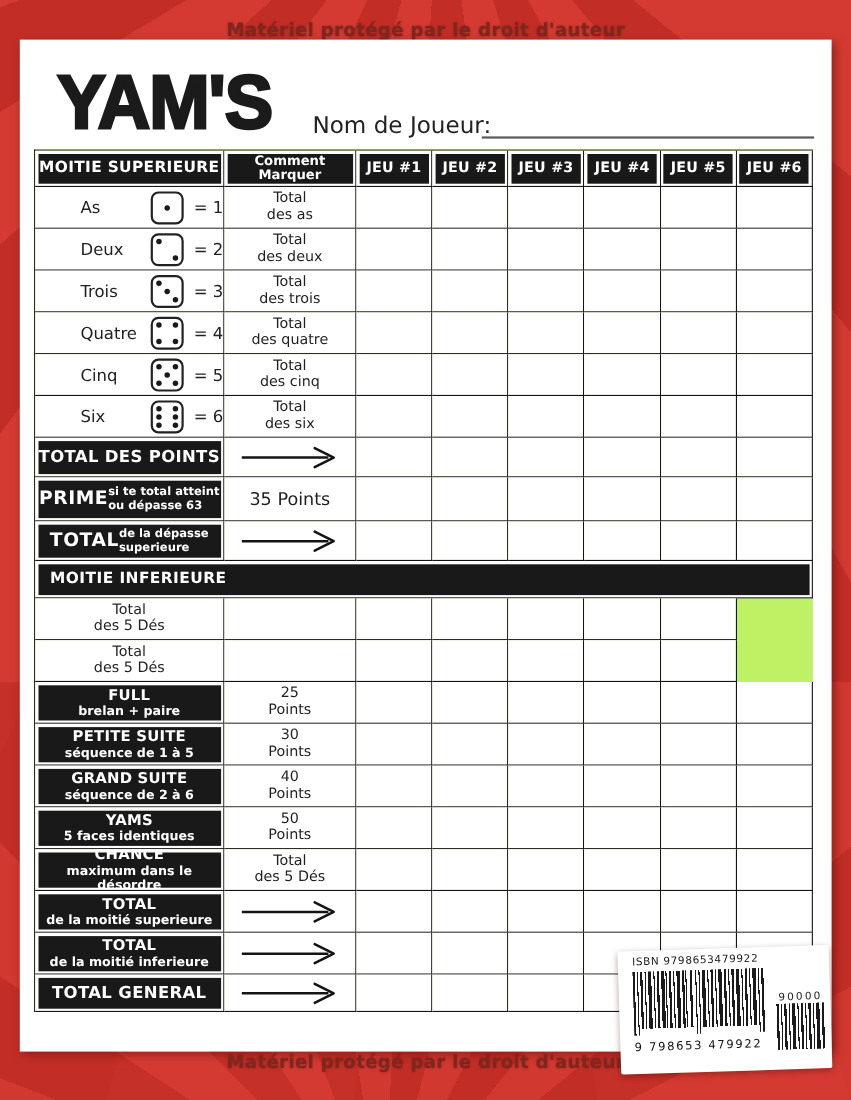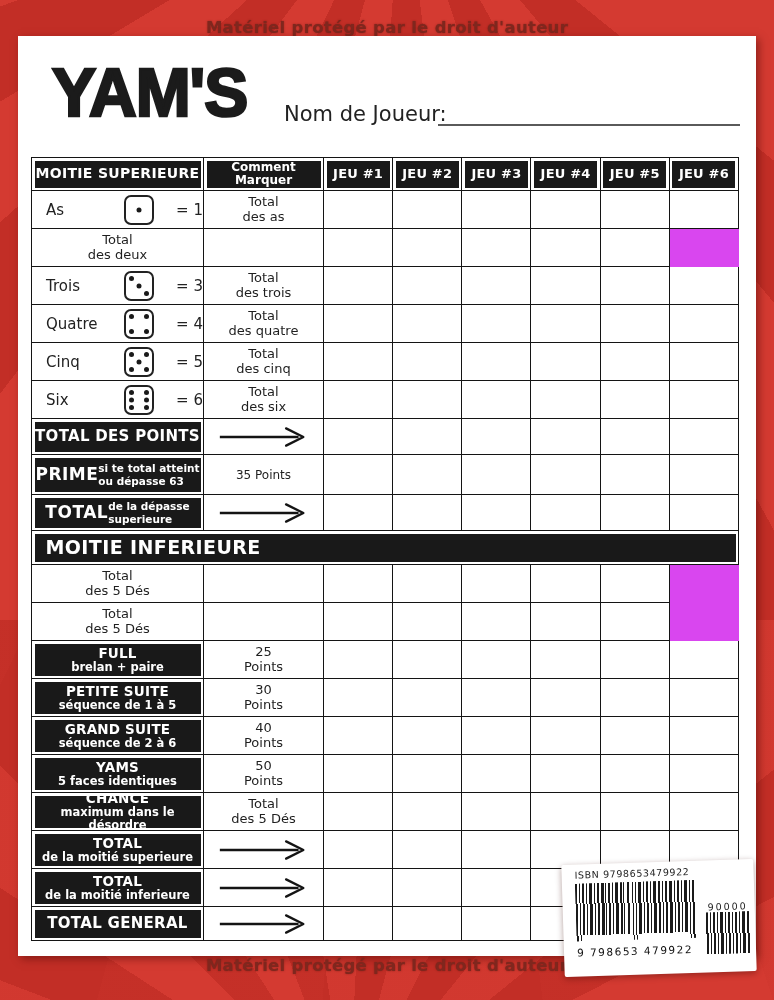--- a/index.html
+++ b/index.html
@@ -16,61 +16,61 @@
   .copyright.top{top:18px;}
   .copyright.bottom{top:956px;}
   .page{position:absolute;left:18px;top:36px;width:738px;height:920px;background:#fff;border-radius:0;
     box-shadow:3px 3px 8px rgba(80,10,5,.5);}
   
   .title{position:absolute;left:34px;top:18px;font-size:66px;font-weight:bold;color:#1b1b1b;
     letter-spacing:-1px;-webkit-text-stroke:2.6px #1b1b1b;font-family:"Liberation Sans",sans-serif;transform:scaleY(1.04);}
   .player{position:absolute;left:266px;top:66px;font-size:21px;color:#222;font-weight:500;}
   .player-line{position:absolute;left:420px;top:88px;width:302px;border-bottom:2px solid #5a5a5a;height:0;}
   
-  .score-table{position:absolute;left:13px;top:121px;width:707px;background:#d946ef;
+  .score-table{position:absolute;left:13px;top:100px;width:707px;background:#bef264;
     border-left:1.6px solid #141414;border-top:1.6px solid #141414;}
   .row{display:grid;grid-template-columns:172px 120px repeat(6,1fr);}
   .cell{border-right:1.6px solid #141414;border-bottom:1.6px solid #141414;position:relative;
     display:flex;align-items:center;justify-content:center;overflow:hidden;background:#fff;}
   .cell.pad{padding:2.5px;}
   .blk{background:var(--ink,#191919);color:#fff;width:100%;height:100%;display:flex;flex-direction:column;
     align-items:center;justify-content:center;text-align:center;line-height:1.1;}
   .blk.hleft{align-items:flex-start;justify-content:center;padding-left:11px;box-sizing:border-box;}
   .blk.rowflex{flex-direction:row;gap:0;}
   .h-header{height:33px;}
   .h-dice{height:38px;}
   .h-total{height:36px;}
   .h-prime{height:40px;}
   .h-bar{height:34px;}
   .h-low{height:38px;}
   .h-general{height:34px;}
   .hdr-left{font-size:14px;font-weight:bold;letter-spacing:.3px;}
   .hdr-comment{font-size:12px;font-weight:bold;}
   .hdr-game{font-size:13px;font-weight:bold;letter-spacing:.2px;}
   
-  .dice-cell{justify-content:space-between;padding-left:14px;box-sizing:border-box;gap:0;}
+  .dice-cell{justify-content:flex-end;padding-left:14px;box-sizing:border-box;gap:0;}
   .dice-label{width:64px;font-size:15px;color:#222;}
   .die{width:26px;height:26px;border:2.2px solid #222;border-radius:7px;position:relative;background:#fff;flex:0 0 auto;}
   .pip{position:absolute;width:5px;height:5px;border-radius:50%;background:#1a1a1a;}
   .pip.tl{top:3px;left:3px;}  .pip.tr{top:3px;right:3px;}
   .pip.bl{bottom:3px;left:3px;} .pip.br{bottom:3px;right:3px;}
   .pip.c{top:50%;left:50%;transform:translate(-50%,-50%);}
   .pip.ml{top:50%;left:3px;transform:translateY(-50%);}
   .pip.mr{top:50%;right:3px;transform:translateY(-50%);}
   .equals{margin-left:9px;font-size:15px;color:#222;}
   .comment-txt{font-size:13px;line-height:1.08;color:#1f1f1f;text-align:center;}
-  .points-txt{font-size:12px;color:#1f1f1f;}
+  .points-txt{font-size:16px;color:#1f1f1f;}
   .arrow-icon{width:96px;height:22px;}
   
   .tp-label{font-size:15px;font-weight:bold;letter-spacing:.3px;}
   .prime-label{font-size:17px;font-weight:bold;letter-spacing:.5px;}
   .prime-sub{font-size:10.5px;font-weight:bold;text-align:left;line-height:1.15;}
   .low1{font-size:13.5px;font-weight:bold;letter-spacing:.2px;}
   .low2{font-size:11.5px;font-weight:bold;}
-  .bar-title{font-size:19px;font-weight:bold;letter-spacing:.4px;}
+  .bar-title{font-size:14px;font-weight:bold;letter-spacing:.4px;}
   .span-all{grid-template-columns:1fr;}
   
   .sticker{position:absolute;left:563px;top:862px;width:192px;height:112px;background:#fff;
     transform:rotate(-1.8deg);box-shadow:0 2px 6px rgba(60,10,5,.4);border-radius:2px;
     padding:5px 0 0 13px;box-sizing:border-box;z-index:5;}
   .isbn-line{font-size:9.5px;color:#222;letter-spacing:.6px;}
   .bars-row{display:flex;align-items:flex-end;margin-top:3px;}
   .ean-digits{font-size:10.5px;color:#111;letter-spacing:1.5px;margin-top:1px;}
   .addon{margin-left:7px;display:flex;flex-direction:column;align-items:center;}
   .addon-num{font-size:9.5px;color:#222;letter-spacing:2px;}
@@ -133,20 +133,28 @@
             </div>
           </div>
       <div class="cell"></div>
           <div class="cell"></div>
           <div class="cell"></div>
           <div class="cell"></div>
           <div class="cell"></div>
           <div class="cell"></div>
         </div>
       <div class="row h-dice">
+        <div class="cell dice-cell">
+          <span class="dice-label">Deux</span>
+          <span class="die">
+              <span class="pip tl"></span>
+              <span class="pip br"></span>
+            </span>
+          <span class="equals">= 2</span>
+        </div>
         <div class="cell">
             <div class="comment-txt">
               <div>Total</div>
               <div>des deux</div>
             </div>
           </div>
       <div class="cell"></div>
           <div class="cell"></div>
           <div class="cell"></div>
           <div class="cell"></div>

